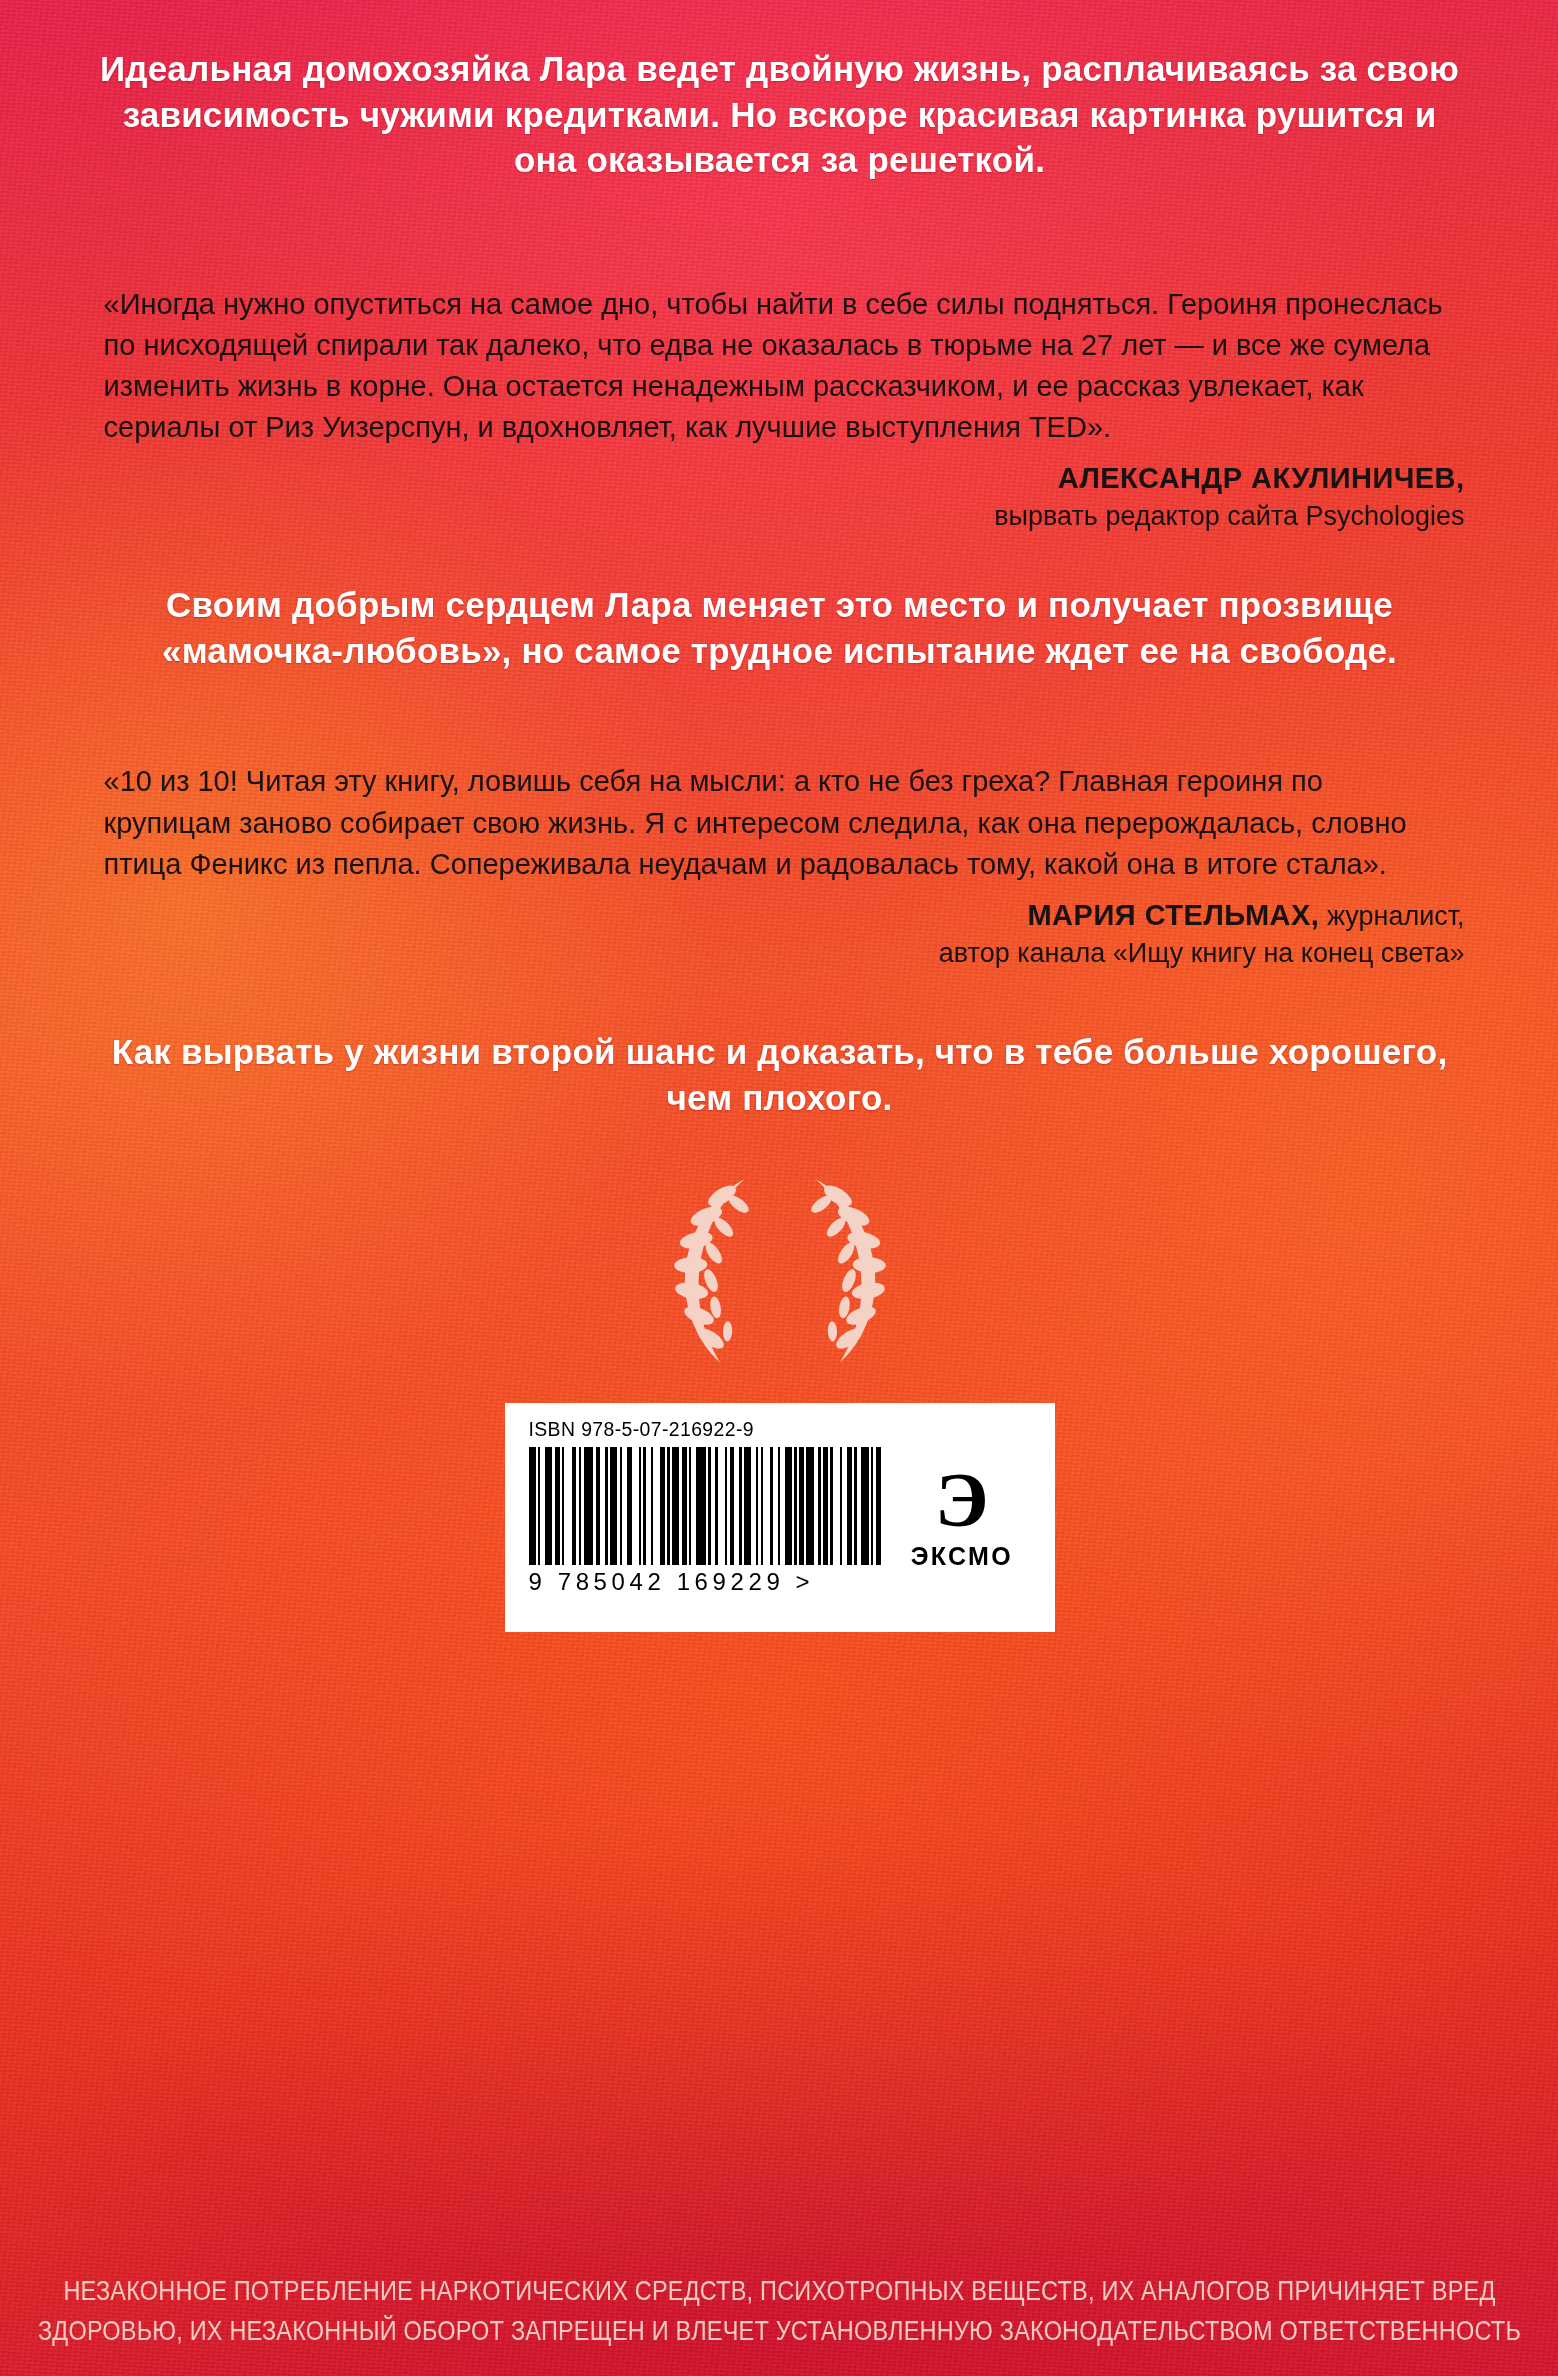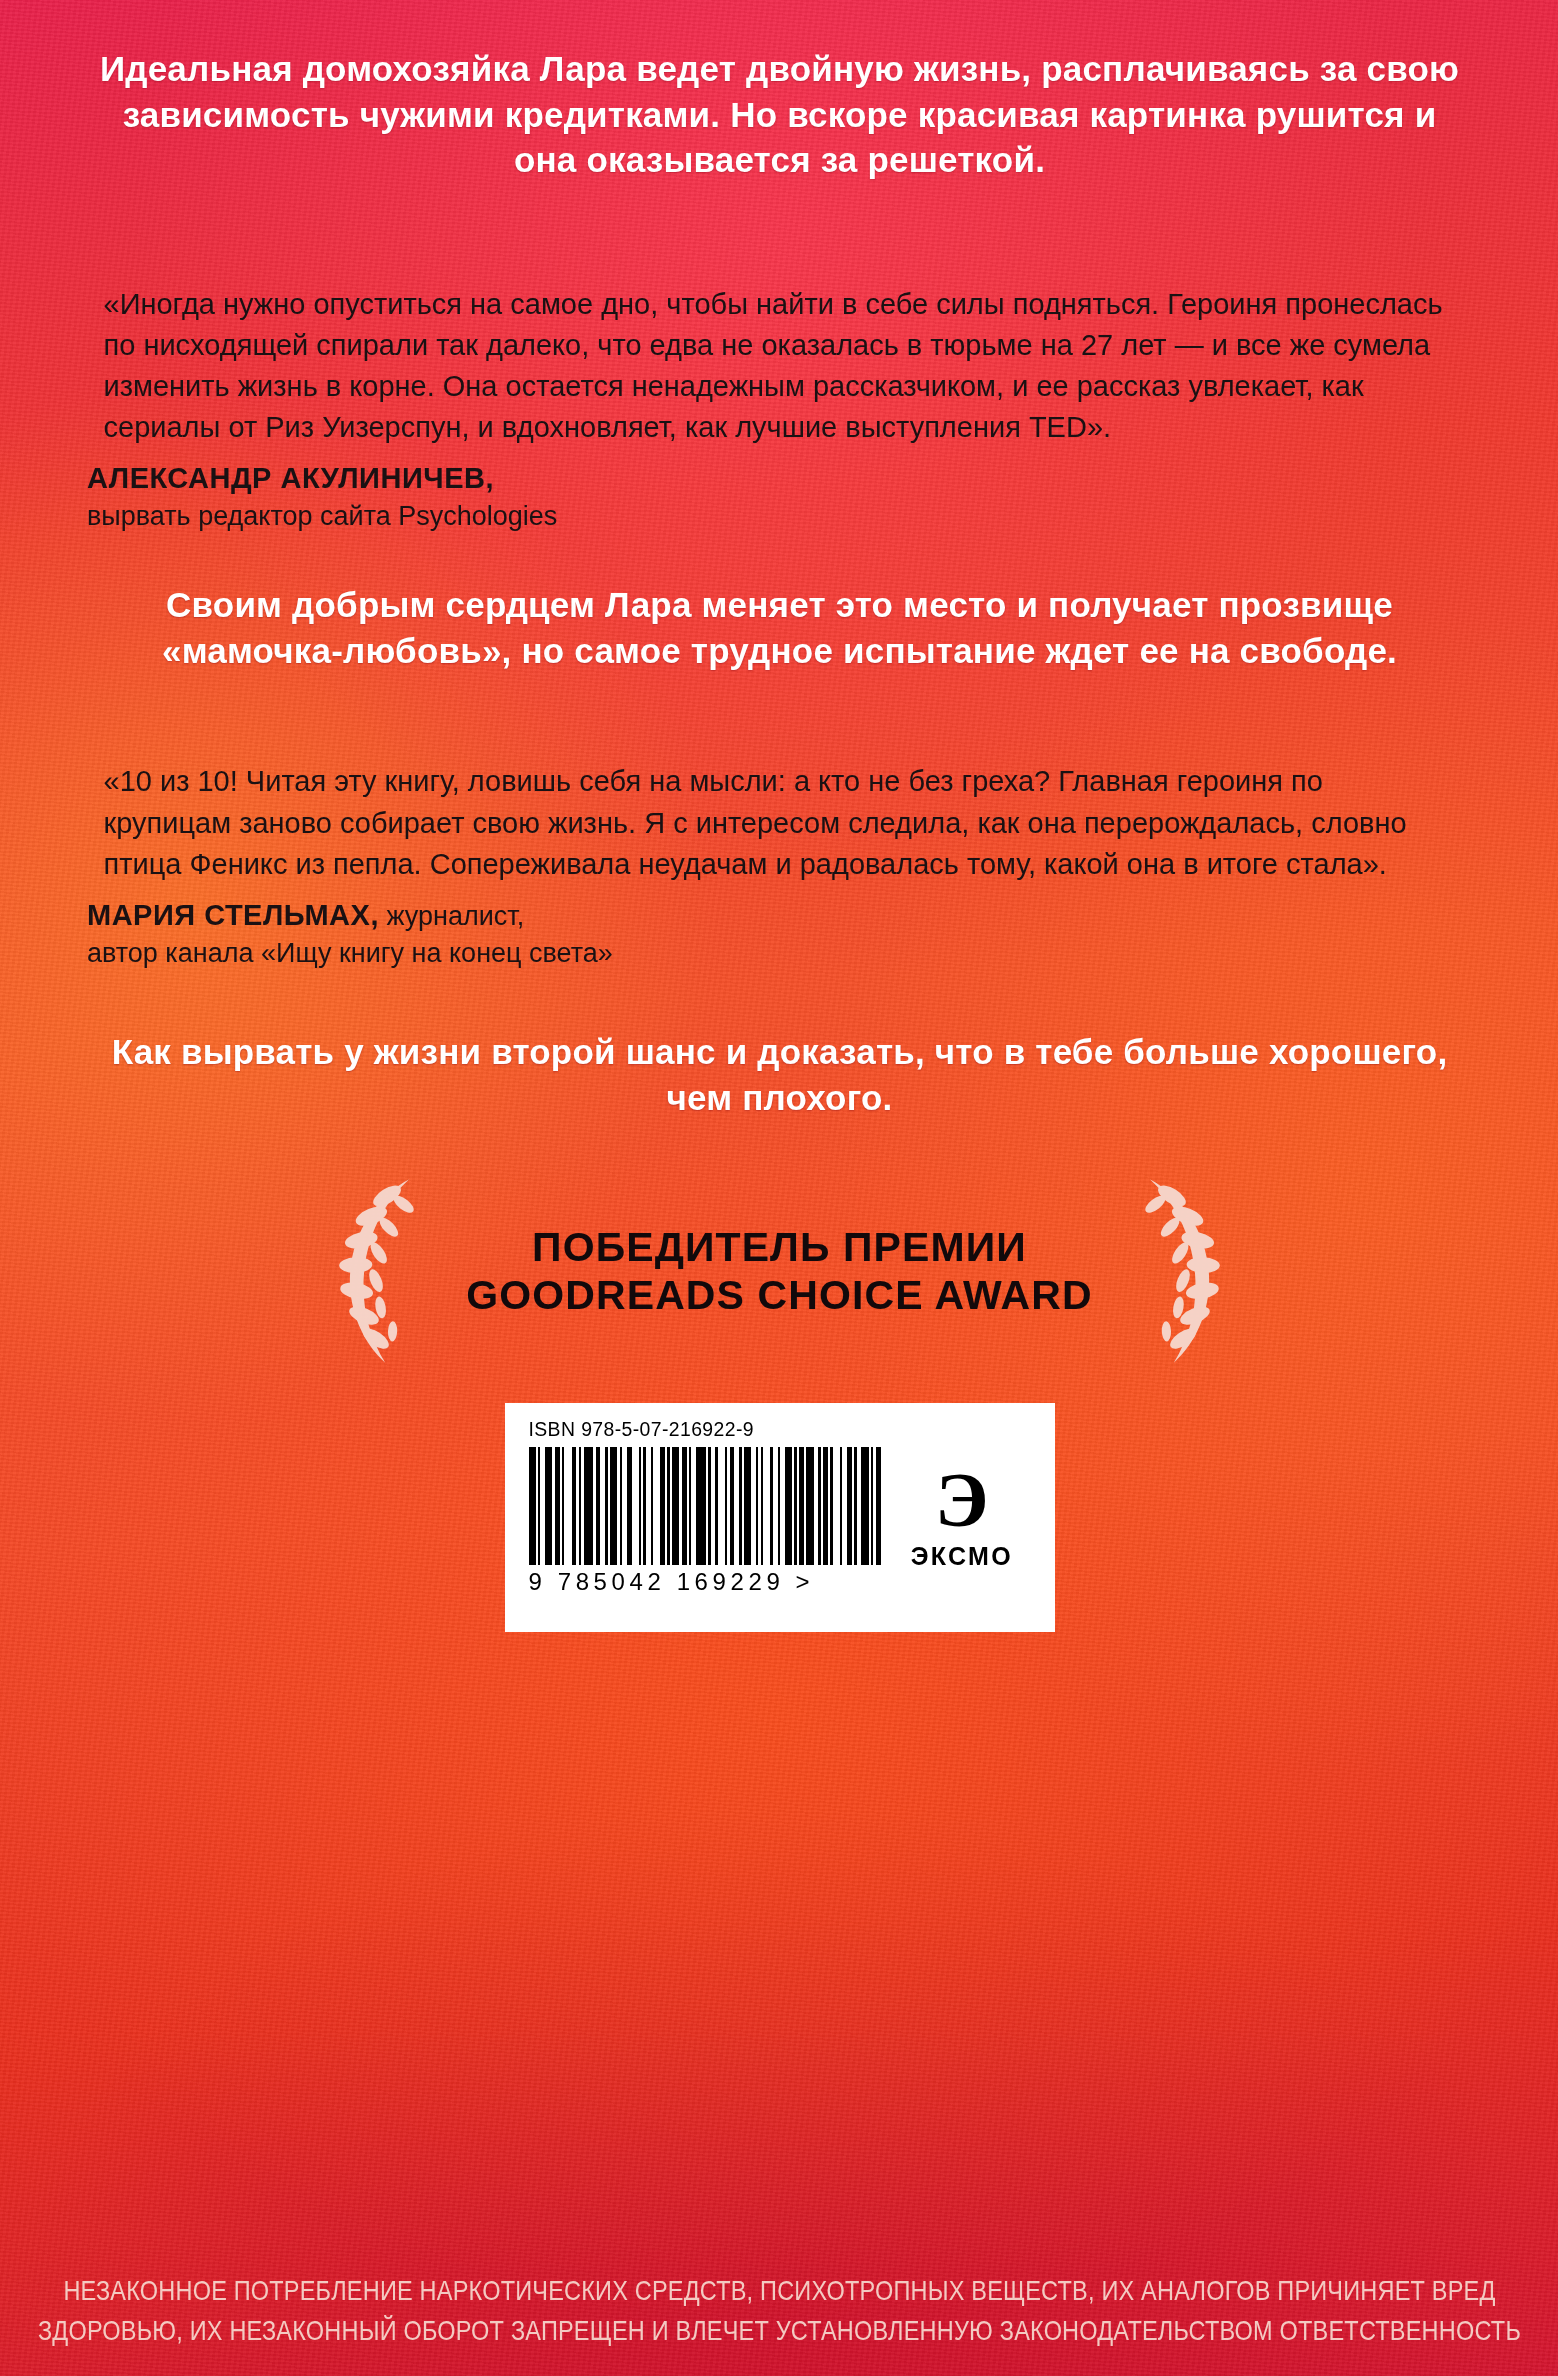--- a/index.html
+++ b/index.html
@@ -63,20 +63,21 @@
   .quote {
     color: #1a1113;
     font-size: 29px;
     line-height: 1.42;
     margin: 11px;
     padding: 0 5.5px;
   }
   .quote-wrap { margin-top: 44px; }
 
   .attrib {
+    text-align: right;
     color: #1a1113;
     font-size: 27px;
     line-height: 1.35;
     margin-top: 9px;
     padding-right: 7.4px;
   }
   .attrib .name {
     font-weight: bold;
     font-size: 29px;
     letter-spacing: 0.5px;
@@ -239,24 +240,20 @@
             <ellipse cx="82" cy="35" rx="13" ry="6" transform="rotate(38 82 35)"></ellipse>
             <ellipse cx="66" cy="60" rx="13" ry="6" transform="rotate(46 66 60)"></ellipse>
             <ellipse cx="55" cy="88" rx="13" ry="6" transform="rotate(56 55 88)"></ellipse>
             <ellipse cx="52" cy="118" rx="13" ry="6" transform="rotate(68 52 118)"></ellipse>
             <ellipse cx="57" cy="147" rx="12" ry="5.5" transform="rotate(80 57 147)"></ellipse>
             <ellipse cx="70" cy="173" rx="11" ry="5" transform="rotate(92 70 173)"></ellipse>
           </g>
         </g>
       </svg>
 
-      <div class="award-text">
-        <div>ПОБЕДИТЕЛЬ ПРЕМИИ</div>
-        <div>GOODREADS CHOICE AWARD</div>
-      </div>
 
       <svg class="laurel" viewBox="0 0 104 215">
         <g fill="#f6d9cf" opacity="0.95" transform="translate(104,0) scale(-1,1)">
           <path d="M88 8 C52 28 28 64 24 108 C21 146 36 184 62 207 C44 178 36 144 39 110 C43 66 62 32 88 8 Z"></path>
           <g>
             <ellipse cx="64" cy="26" rx="17" ry="8" transform="rotate(-32 64 26)"></ellipse>
             <ellipse cx="47" cy="48" rx="18" ry="8.5" transform="rotate(-22 47 48)"></ellipse>
             <ellipse cx="36" cy="74" rx="18" ry="8.5" transform="rotate(-12 36 74)"></ellipse>
             <ellipse cx="30" cy="101" rx="18" ry="8.5" transform="rotate(-2 30 101)"></ellipse>
             <ellipse cx="31" cy="129" rx="18" ry="8.5" transform="rotate(10 31 129)"></ellipse>

